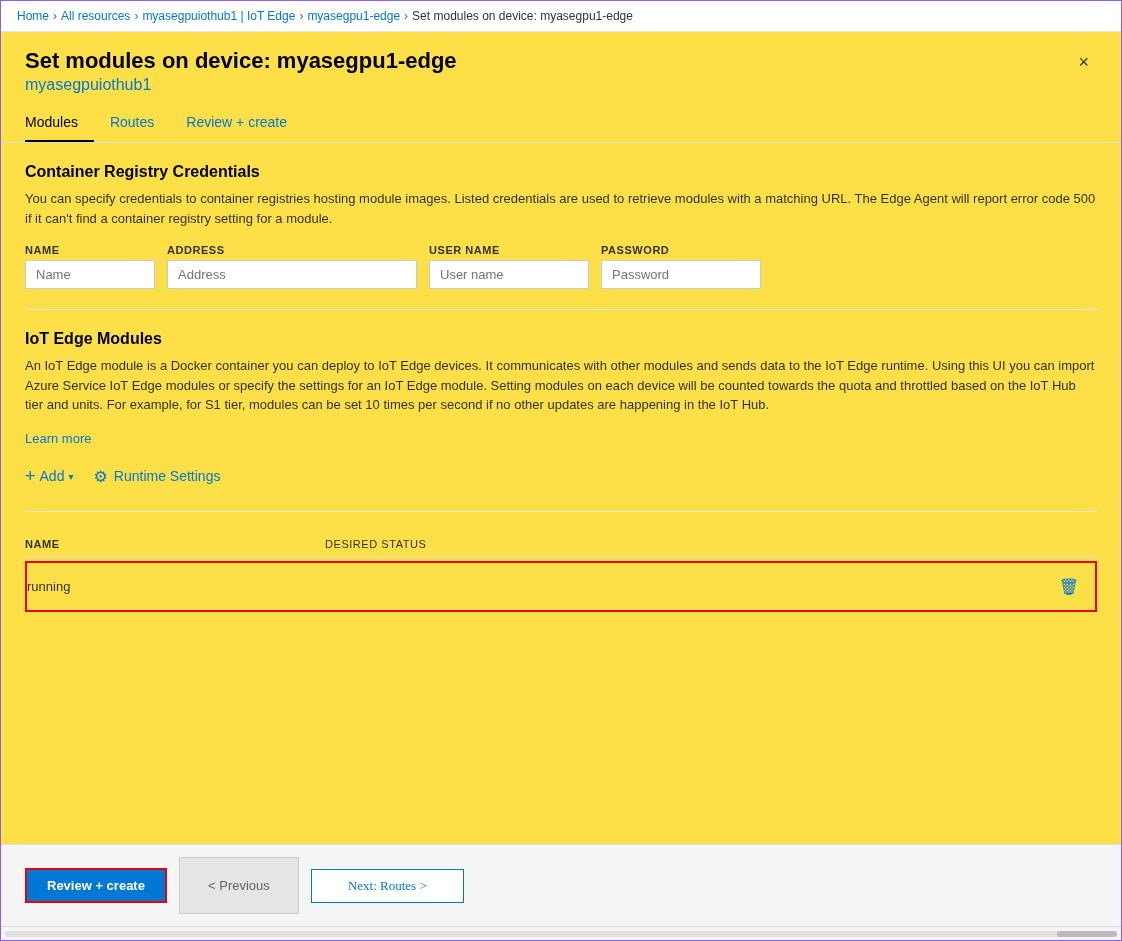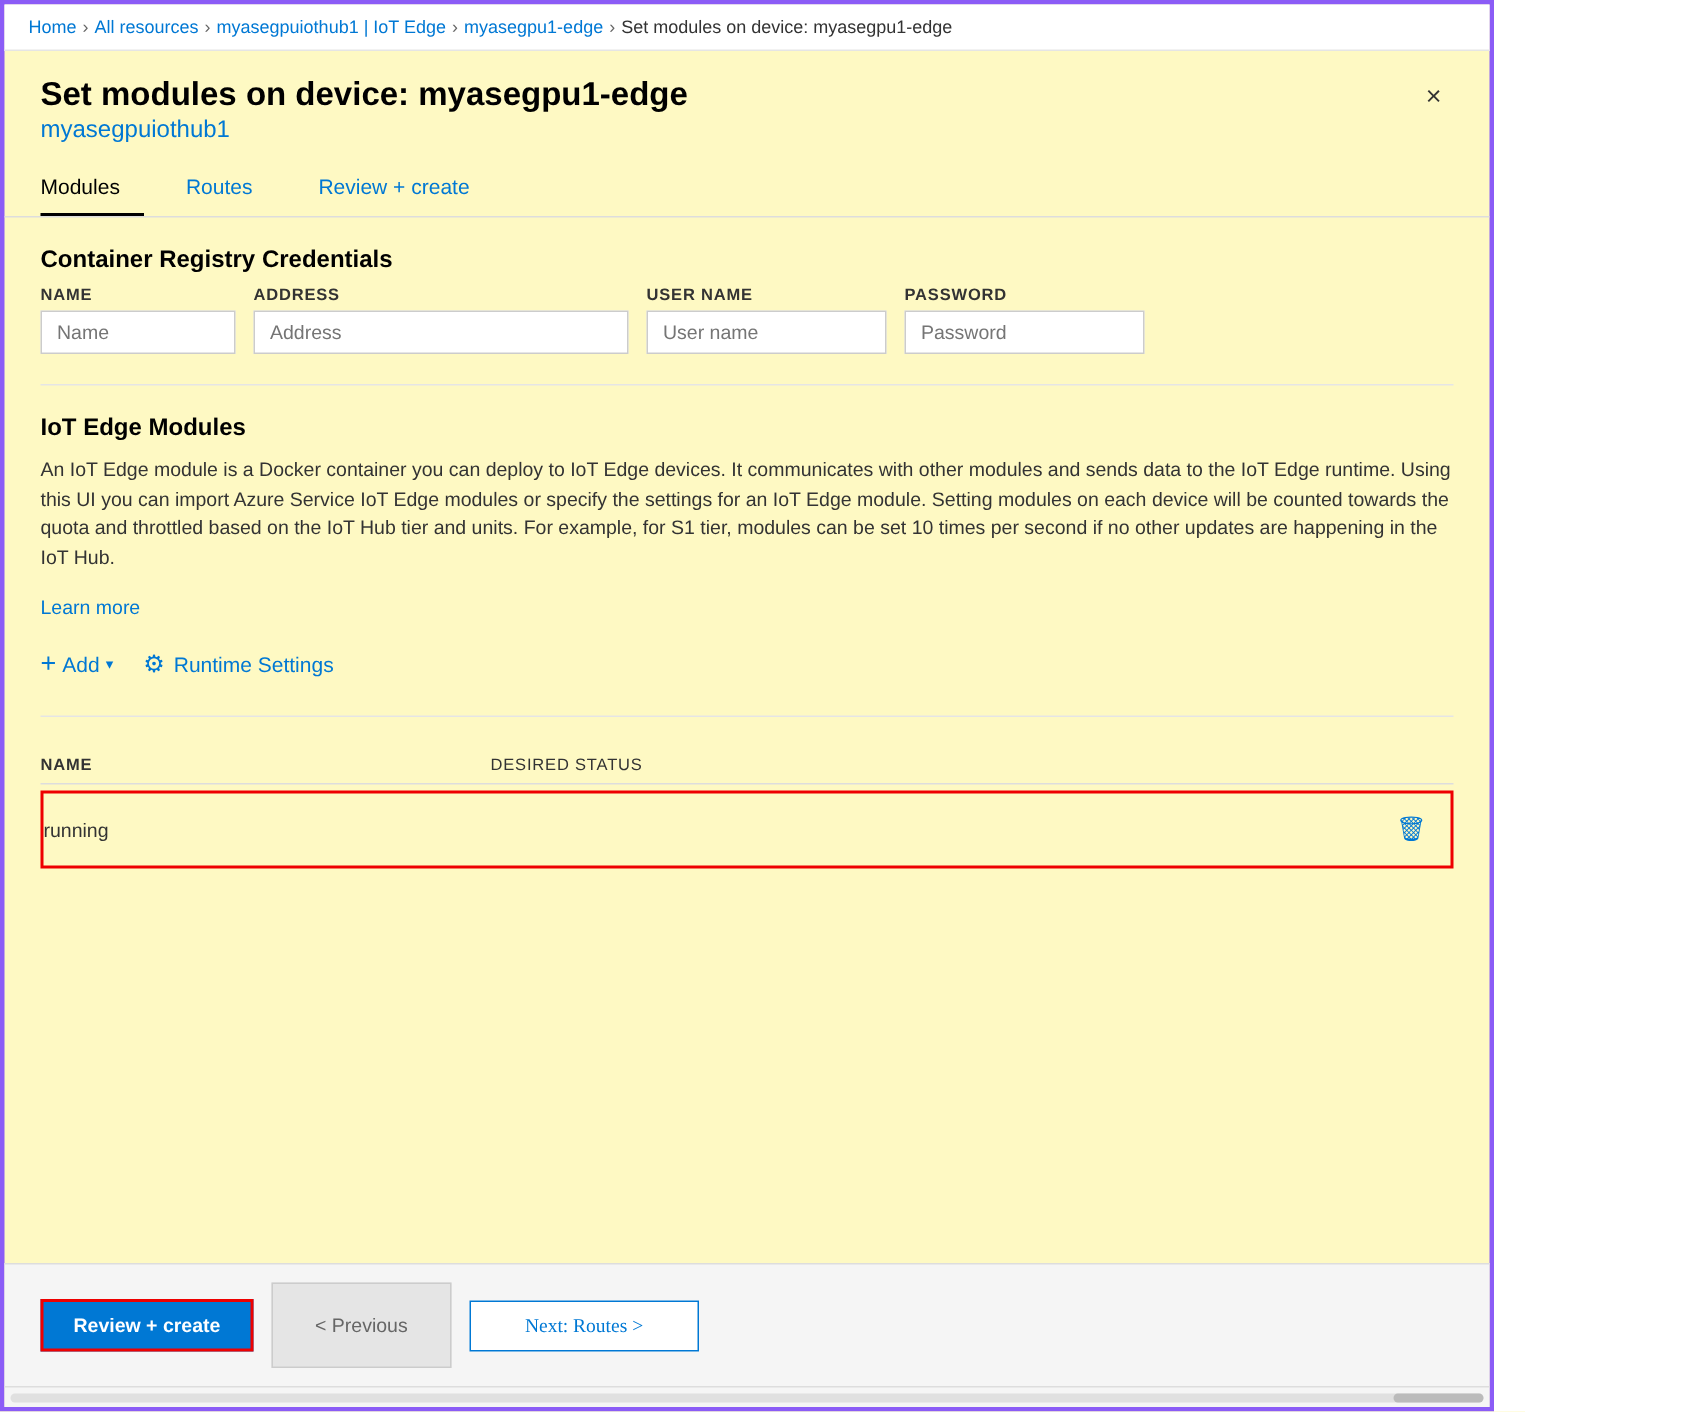--- a/index.html
+++ b/index.html
@@ -1,22 +1,22 @@
 <!DOCTYPE html>
 <html><head>
   <meta charset="utf-8">
   <style>
     * { box-sizing: border-box; margin: 0; padding: 0; }
     body { font-family: 'Segoe UI', Arial, sans-serif; font-size: 13px; color: #333; background: #fff; }
 
     .outer-container {
-      width: 996px;
+      width: 1122px;
       min-height: 941px;
-      background: #fef9c3;
-      border: 3px solid #8b5cf6;
+      background: #fde047;
+      border: 1px solid #8b5cf6;
       display: flex;
       flex-direction: column;
       position: relative;
     }
 
     
     .breadcrumb {
       background: #fff;
       padding: 8px 16px;
       border-bottom: 1px solid #e5e5e5;
@@ -55,21 +55,21 @@
       border: none;
       padding: 4px 8px;
     }
 
     
     .tabs {
       display: flex;
       padding: 0 24px;
       margin-top: 12px;
       border-bottom: 1px solid #ddd;
-      gap: 12px;
+      gap: 0;
     }
     .tab {
       padding: 8px 16px 10px 0;
       margin-right: 16px;
       cursor: pointer;
       font-size: 14px;
       color: #0078d4;
       border-bottom: 2px solid transparent;
       text-decoration: none;
     }
@@ -324,20 +324,21 @@
   <div class="tabs">
     <a class="tab active">Modules</a>
     <a class="tab">Routes</a>
     <a class="tab">Review + create</a>
   </div>
 
   <div class="content">
 
     <div>
       <div class="section-title">Container Registry Credentials</div>
+      <div class="section-desc">You can specify credentials to container registries hosting module images. Listed credentials are used to retrieve modules with a matching URL. The Edge Agent will report error code 500 if it can't find a container registry setting for a module.</div>
 
       <div class="form-row">
         <div class="form-group name-field">
           <label>NAME</label>
           <input type="text" placeholder="Name" style="">
         </div>
         <div class="form-group address-field">
           <label>ADDRESS</label>
           <input type="text" placeholder="Address" style="">
         </div>

